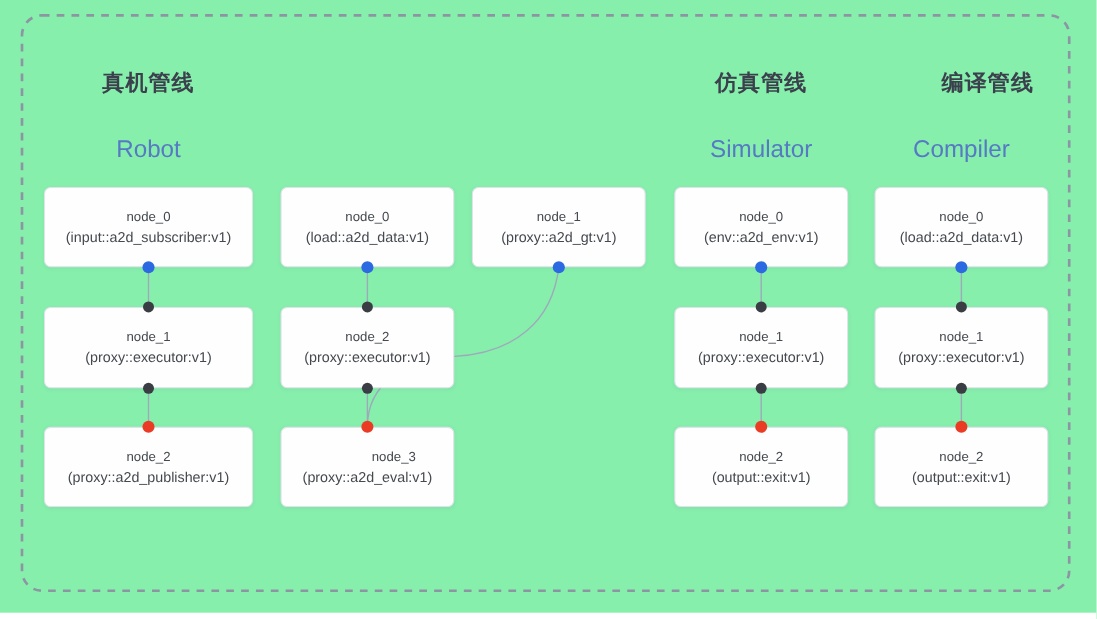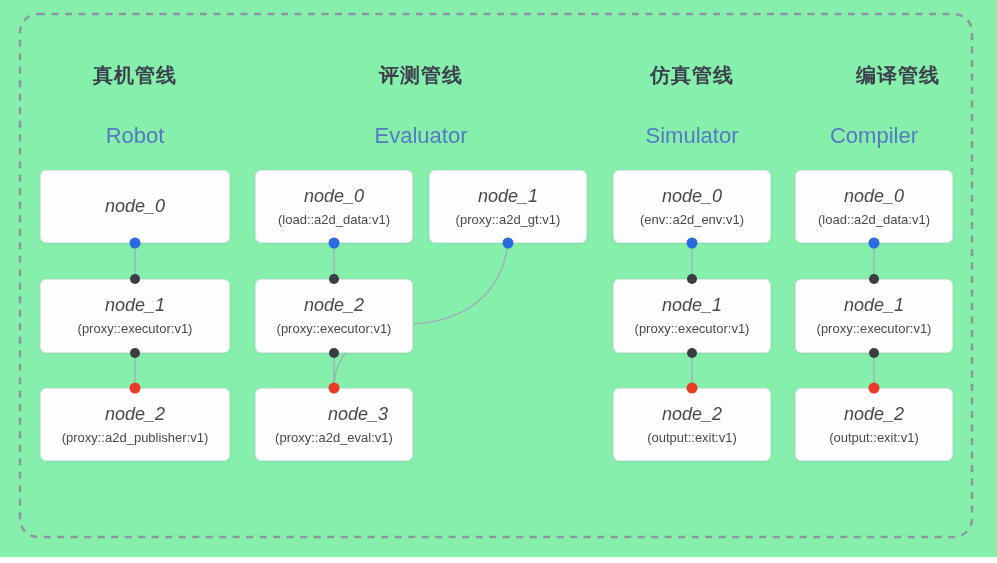--- a/index.html
+++ b/index.html
@@ -20,21 +20,21 @@
     position:absolute;transform:translateX(-50%);white-space:nowrap;
     font-size:22px;font-weight:400;
   }
   .node{
     position:absolute;box-sizing:border-box;
     background:#fefefe;border:1px solid #e0e3ea;border-radius:6px;
     box-shadow:0 1px 3px rgba(110,122,150,0.10);
     display:flex;flex-direction:column;align-items:center;justify-content:center;
     gap:4px;text-align:center;
   }
-  .node-name{font-size:18px;line-height:1.2;font-style:italic;}
+  .node-name{font-size:12px;line-height:1.2;}
   .node-type{font-size:13px;line-height:1.2;}
   #bottom-strip{
     position:absolute;left:0;top:557px;width:100%;height:6px;
     background:#ffffff;z-index:4;
   }
 </style>
 </head>
 <body>
 
 <div id="canvas">
@@ -48,31 +48,30 @@
       <path d="M692,243 L692,279" fill="none" stroke="#9fa9ba" stroke-width="1.25"></path>
       <path d="M692,353 L692,388" fill="none" stroke="#9fa9ba" stroke-width="1.25"></path>
       <path d="M874,243 L874,279" fill="none" stroke="#9fa9ba" stroke-width="1.25"></path>
       <path d="M874,353 L874,388" fill="none" stroke="#9fa9ba" stroke-width="1.25"></path>
     </svg>
   <div id="nodes-layer">
       <div class="title-zh" style="left: 135px; top: 62px; color: rgb(59, 64, 76);">真机管线</div>
       <div class="title-en" style="left: 135px; top: 123px; color: rgb(86, 121, 195);">Robot</div>
       <div class="node" style="left: 40px; top: 170px; width: 190px; height: 73px;">
         <div class="node-name" style="color: rgb(69, 73, 79);">node_0</div>
+        <div class="node-type" style="color: rgb(69, 73, 79);">(input::a2d_subscriber:v1)</div>
       </div>
       <div class="node" style="left: 40px; top: 279px; width: 190px; height: 74px;">
         <div class="node-name" style="color: rgb(69, 73, 79);">node_1</div>
         <div class="node-type" style="color: rgb(69, 73, 79);">(proxy::executor:v1)</div>
       </div>
       <div class="node" style="left: 40px; top: 388px; width: 190px; height: 73px;">
         <div class="node-name" style="color: rgb(69, 73, 79);">node_2</div>
         <div class="node-type" style="color: rgb(69, 73, 79);">(proxy::a2d_publisher:v1)</div>
       </div>
-      <div class="title-zh" style="left: 421px; top: 62px; color: rgb(59, 64, 76);">评测管线</div>
-      <div class="title-en" style="left: 421px; top: 123px; color: rgb(86, 121, 195);">Evaluator</div>
       <div class="node" style="left: 255px; top: 170px; width: 158px; height: 73px;">
         <div class="node-name" style="color: rgb(69, 73, 79);">node_0</div>
         <div class="node-type" style="color: rgb(69, 73, 79);">(load::a2d_data:v1)</div>
       </div>
       <div class="node" style="left: 429px; top: 170px; width: 158px; height: 73px;">
         <div class="node-name" style="color: rgb(69, 73, 79);">node_1</div>
         <div class="node-type" style="color: rgb(69, 73, 79);">(proxy::a2d_gt:v1)</div>
       </div>
       <div class="node" style="left: 255px; top: 279px; width: 158px; height: 74px;">
         <div class="node-name" style="color: rgb(69, 73, 79);">node_2</div>

